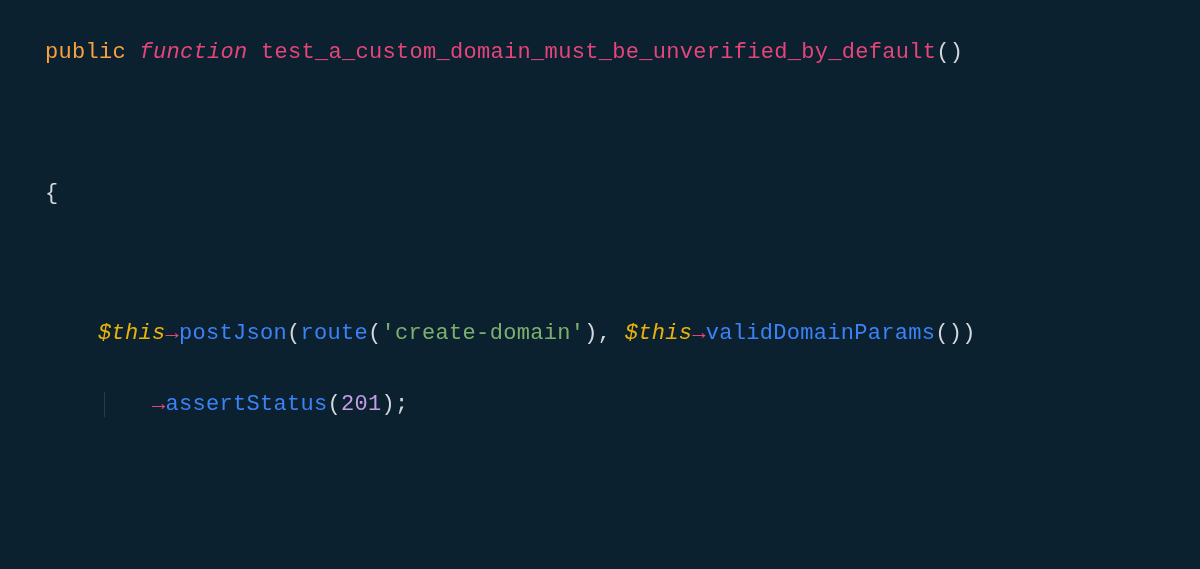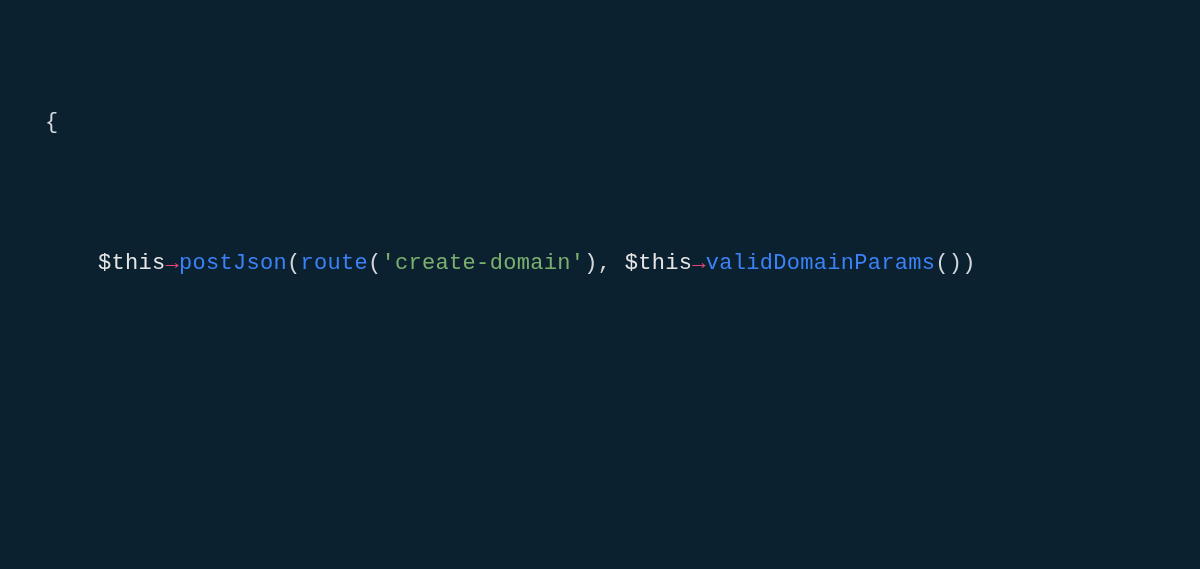--- a/index.html
+++ b/index.html
@@ -19,21 +19,21 @@
       font-family: inherit;
       white-space: pre;
     }
     .kw-public { color: #f9a03f; }
     .kw-function { color: #e5457a; font-style: italic; }
     .fn-name { color: #e5457a; }
     .brace { color: #d4d8db; }
     .paren { color: #d4d8db; }
     .semi { color: #d4d8db; }
     .comma { color: #d4d8db; }
-    .var { color: #e5e5e5; }
+    .var { color: #eab308; font-style: italic; }
     .arrow { color: #e5457a; }
     .method { color: #3b82f6; }
     .str { color: #7cb06e; }
     .num { color: #c59ee6; }
 
     .line { display: block; white-space: pre; }
 
     
     .blank { height: 35px; display: block; }
 
@@ -42,25 +42,26 @@
       margin-left: 5px;
       padding-left: 47px;
     }
     .l2-wrap { margin-left: 54px; }
     .l1    { color:#d4d8db; }
     .l1 .inner { margin-left: 53px; display:inline; }
   </style>
 </head>
 <body>
 
-<pre>
+<pre><span class="line"><span class="kw-public">public</span> <span class="kw-function">function</span> <span class="fn-name">test_a_custom_domain_must_be_unverified_by_default</span><span class="paren">(</span><span class="paren">)</span></span>
 <span class="blank"></span>
 <span class="line"><span class="brace">{</span></span>
 <span class="blank"></span>
 <span class="line l1"><span class="inner"><span class="var">$this</span><span class="arrow">→</span><span class="method">postJson</span><span class="paren">(</span><span class="method">route</span><span class="paren">(</span><span class="str">'create-domain'</span><span class="paren">)</span><span class="comma">,</span> <span class="var">$this</span><span class="arrow">→</span><span class="method">validDomainParams</span><span class="paren">(</span><span class="paren">)</span><span class="paren">)</span></span></span>
+<span class="line l2-wrap"><span class="indent-guide"><span class="arrow">→</span><span class="method">assertStatus</span><span class="paren">(</span><span class="num">201</span><span class="paren">)</span><span class="semi">;</span></span></span>
 <span class="blank"></span>
 <span class="blank"></span>
 
 
 
 
 
 
 </pre>
 

